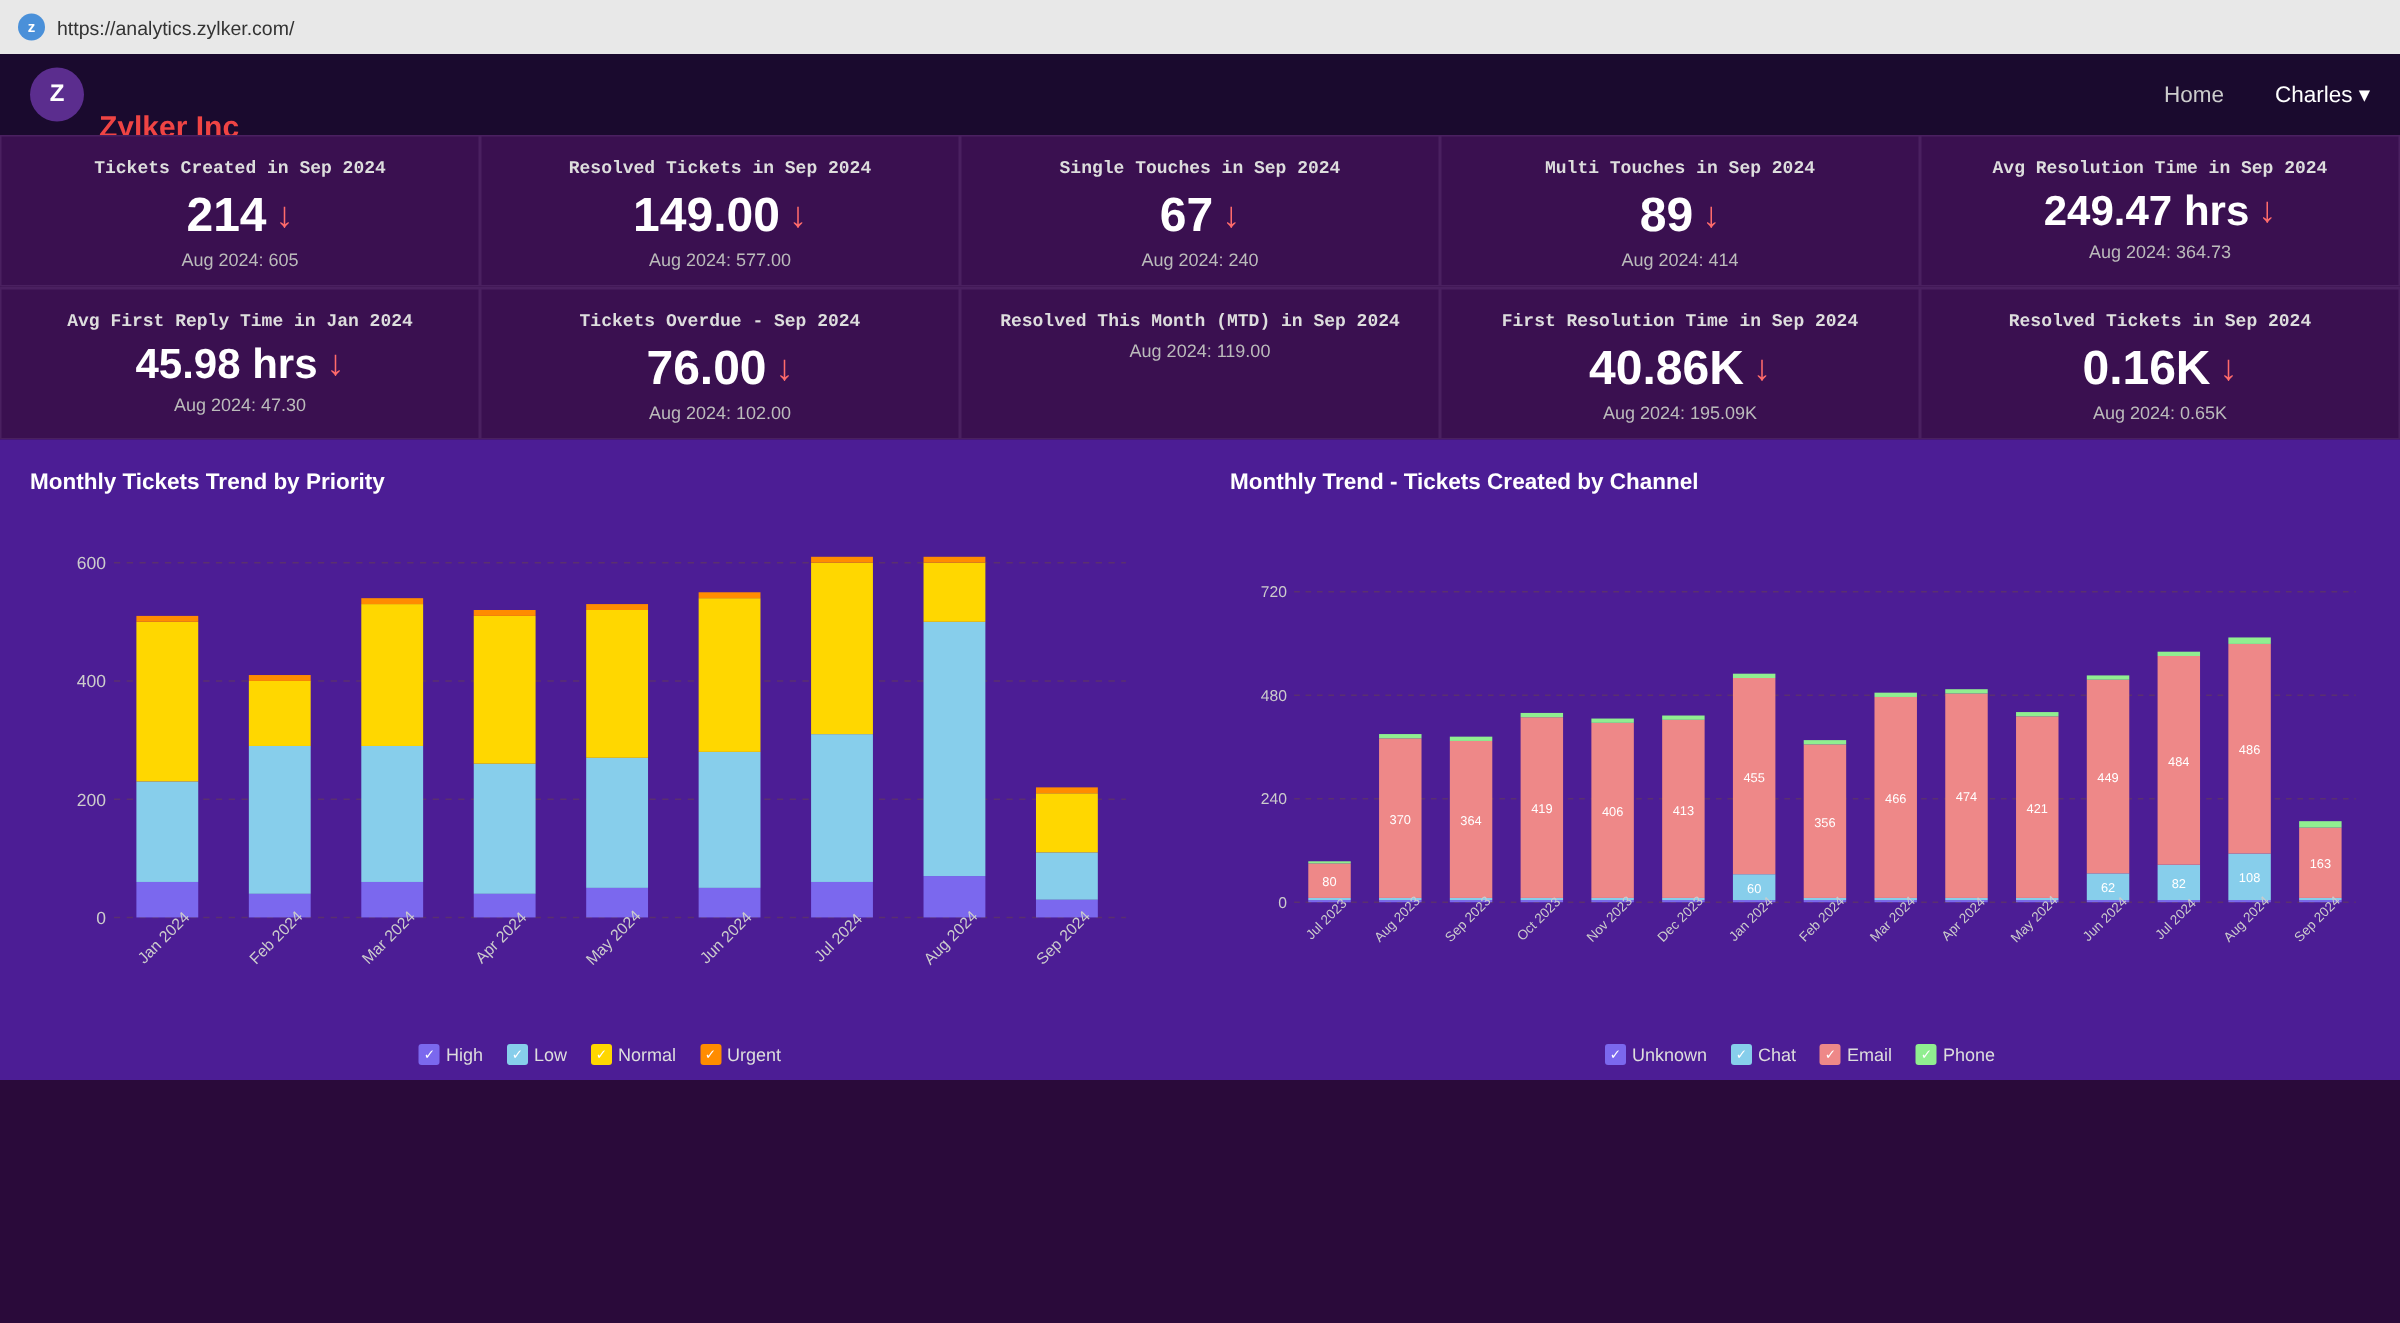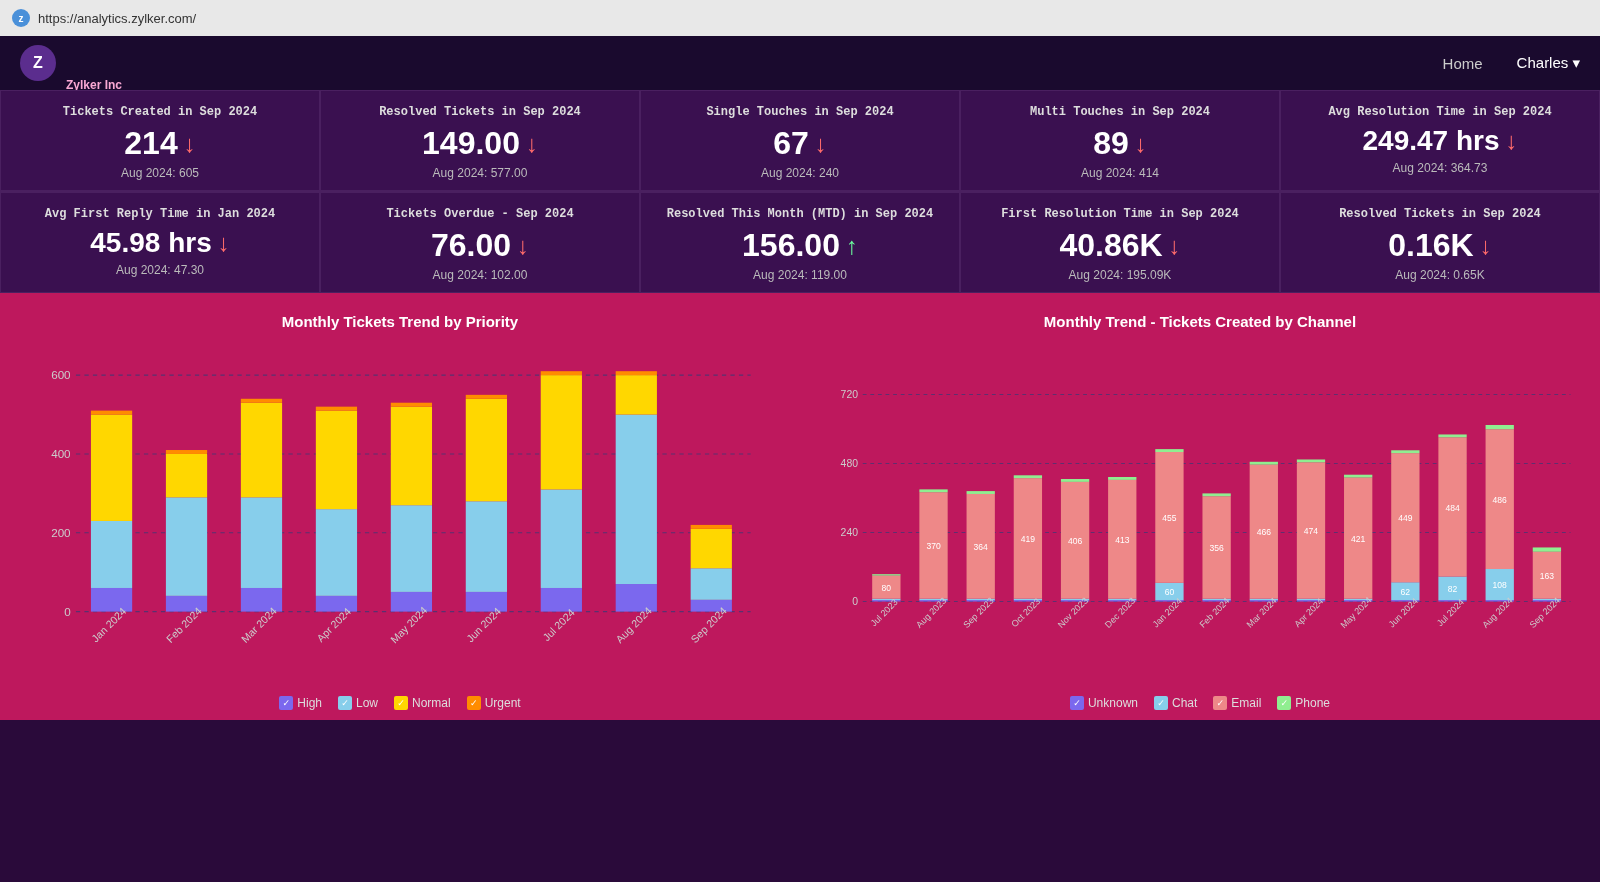--- a/index.html
+++ b/index.html
@@ -45,21 +45,21 @@
       display: flex; align-items: center; gap: 10px;
     }
     .logo-circle {
       width: 36px; height: 36px;
       background: #5b2d8e;
       border-radius: 50%;
       display: flex; align-items: center; justify-content: center;
       font-weight: bold; font-size: 16px; color: white;
     }
     .logo-name {
-      font-size: 12px; font-weight: bold; color: #f9a8d4; margin-top: 44px;
+      font-size: 20px; font-weight: bold; color: #ef4444; margin-top: 44px;
     }
     .nav-right {
       display: flex; align-items: center; gap: 20px;
     }
     .nav-link {
       color: #ccc; font-size: 15px; cursor: pointer;
     }
     .nav-user {
       color: white; font-size: 15px; cursor: pointer; margin-left: 14px;
     }
@@ -98,22 +98,21 @@
 
     
     .charts-section {
       display: grid;
       grid-template-columns: 1fr 1fr;
       gap: 0;
       padding: 0;
     }
     .chart-container {
       padding: 20px 20px 10px;
-      background: #be185d;
-      text-align: center;
+      background: #4c1d95;
     }
     .chart-title {
       font-size: 15px; font-weight: bold; color: white; margin-bottom: 16px;
     }
     .chart-area {
       position: relative;
       height: 340px;
     }
     svg.chart-svg {
       width: 100%; height: 100%;
@@ -207,24 +206,20 @@
     <div class="kpi-card">
       <div class="kpi-title">Tickets Overdue - Sep 2024</div>
       <div class="kpi-value">
         <span>76.00</span>
         <span class="arrow-down">↓</span>
       </div>
       <div class="kpi-sub">Aug 2024: 102.00</div>
     </div>
     <div class="kpi-card">
       <div class="kpi-title">Resolved This Month (MTD) in Sep 2024</div>
-      <div class="kpi-value">
-        <span>156.00</span>
-        <span class="arrow-up">↑</span>
-      </div>
       <div class="kpi-sub">Aug 2024: 119.00</div>
     </div>
     <div class="kpi-card">
       <div class="kpi-title">First Resolution Time in Sep 2024</div>
       <div class="kpi-value">
         <span>40.86K</span>
         <span class="arrow-down">↓</span>
       </div>
       <div class="kpi-sub">Aug 2024: 195.09K</div>
     </div>

